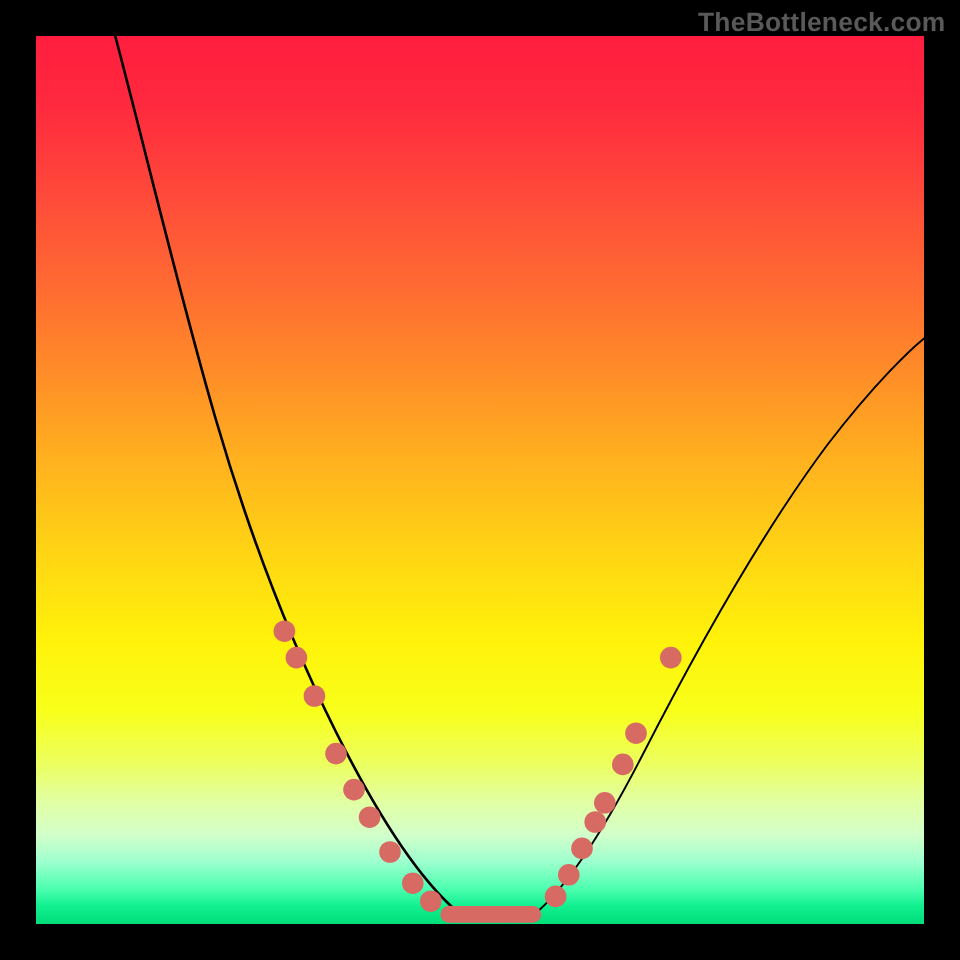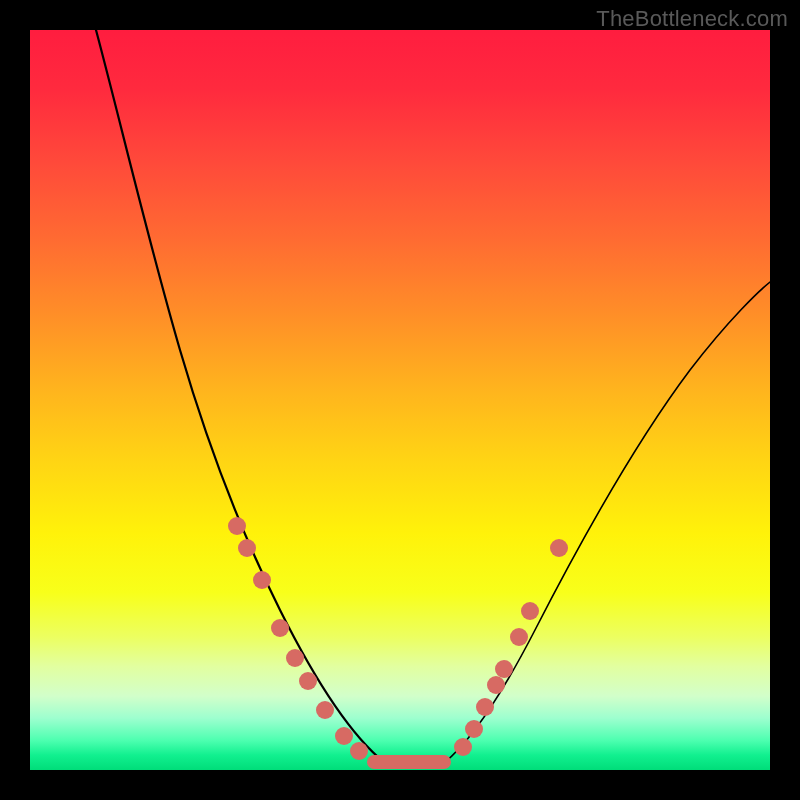--- a/index.html
+++ b/index.html
@@ -16,21 +16,21 @@
     width: 800px;
     height: 800px;
     background: #000;
   }
   .watermark {
     position: absolute;
     top: 6px;
     right: 12px;
     color: #595959;
     font-size: 22px;
-    font-weight: 400;
+    font-weight: 700;
     letter-spacing: 0.2px;
     z-index: 20;
   }
   .plot {
     position: absolute;
     left: 30px;
     top: 30px;
     width: 740px;
     height: 740px;
     overflow: hidden;

